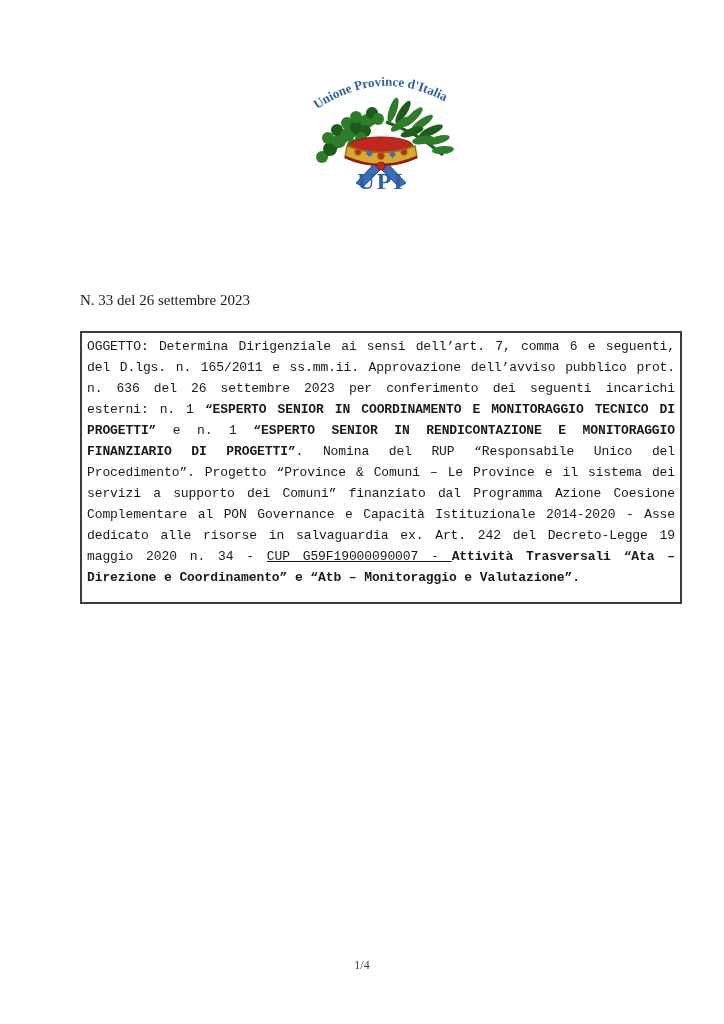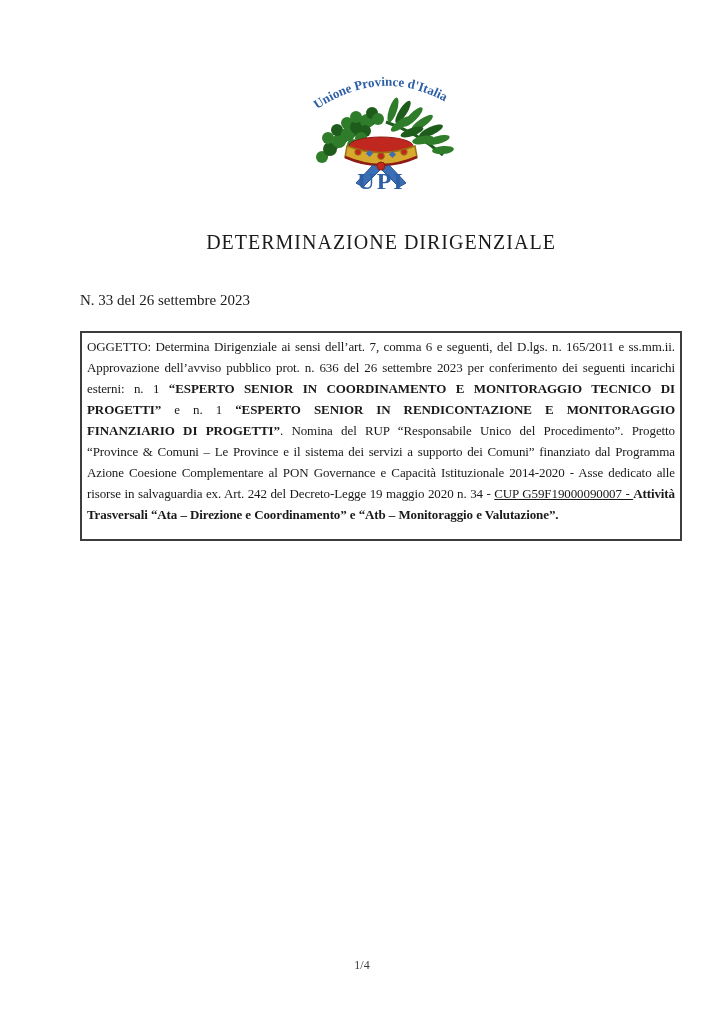--- a/index.html
+++ b/index.html
@@ -54,21 +54,21 @@
     top: 331px;
     width: 602px;
     min-height: 204px;
     box-sizing: border-box;
     border: 2px solid #3d3d3d;
     padding: 3px 5px 14px 5px;
     background: #ffffff;
   }
   .oggetto-text {
     margin: 0;
-    font-family: Liberation Serif, serif;
+    font-family: Liberation Mono, monospace;
     font-size: 13px;
     line-height: 21px;
     letter-spacing: -0.1px;
     text-align: justify;
     color: #191919;
   }
   .oggetto-text span.b { font-weight: bold; }
   .oggetto-text span.u { text-decoration: underline; }
   .page-footer {
     position: absolute;
@@ -140,21 +140,20 @@
         <rect x="89" y="92" width="5" height="5" fill="#3a6fb5" transform="rotate(45 91.5 94.5)"></rect>
         <path d="M 72 105 L 55 123 L 62 127 L 80 109 Z" fill="#3a6fb5" stroke="#2b528a" stroke-width="1"></path>
         <path d="M 88 105 L 105 123 L 98 127 L 80 109 Z" fill="#3a6fb5" stroke="#2b528a" stroke-width="1"></path>
         <circle cx="80" cy="106" r="4" fill="#c0271f" stroke="#8f1b15"></circle>
       </g>
 
       <text x="80" y="129" text-anchor="middle" font-family="'Liberation Serif', serif" font-size="24" font-weight="bold" letter-spacing="2" fill="#2e5fa6">UPI</text>
     </svg>
   </div>
 
-  <h1 class="doc-title">DETERMINAZIONE DIRIGENZIALE</h1>
 
   <div class="doc-subtitle">N. 33 del 26 settembre 2023</div>
 
   <div class="oggetto-box">
     <p class="oggetto-text"><span>OGGETTO: Determina Dirigenziale ai sensi dell’art. 7, comma 6 e seguenti, del D.lgs. n. 165/2011 e ss.mm.ii. Approvazione dell’avviso pubblico prot. n. 636 del 26 settembre 2023 per conferimento dei seguenti incarichi esterni: n. 1 </span><span class="b">“ESPERTO SENIOR IN COORDINAMENTO E MONITORAGGIO TECNICO DI PROGETTI”</span><span> e n. 1 </span><span class="b">“ESPERTO SENIOR IN RENDICONTAZIONE E MONITORAGGIO FINANZIARIO DI PROGETTI”</span><span>. Nomina del RUP “Responsabile Unico del Procedimento”. Progetto “Province &amp; Comuni – Le Province e il sistema dei servizi a supporto dei Comuni” finanziato dal Programma Azione Coesione Complementare al PON Governance e Capacità Istituzionale 2014-2020 - Asse dedicato alle risorse in salvaguardia ex. Art. 242 del Decreto-Legge 19 maggio 2020 n. 34 - </span><span class="u">CUP G59F19000090007 - </span><span class="b">Attività Trasversali “Ata – Direzione e Coordinamento” e “Atb – Monitoraggio e Valutazione”.</span></p>
   </div>
 
   <div class="page-footer">1/4</div>
 
 </div>

